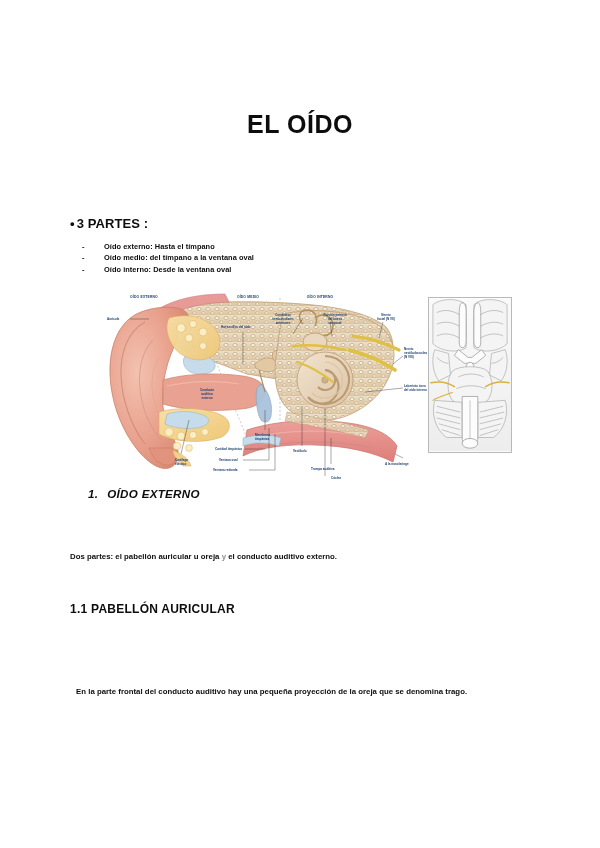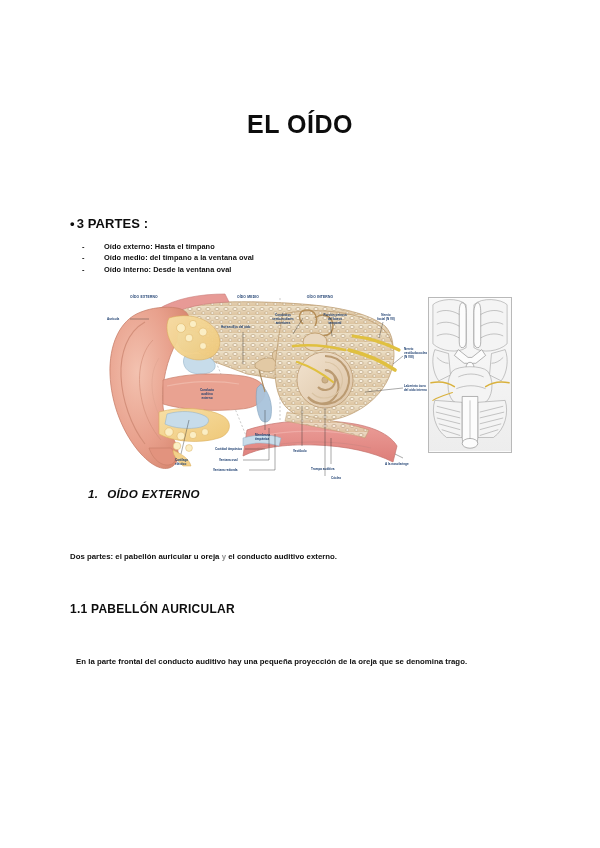--- a/index.html
+++ b/index.html
@@ -118,21 +118,21 @@
     width: 468px;
     font-size: 7.8px;
     font-weight: 700;
     line-height: 1.5;
     letter-spacing: 0.02px;
   }
   .p-intro   { top: 543px; }
   .sub-head  { top: 588px; font-size: 12px; letter-spacing: 0.25px; }
   .p-comp    { top: 609px; }
   .p-helix   { top: 640px; }
-  .p-trago   { top: 648px; padding-left: 6px; }
+  .p-trago   { top: 678px; padding-left: 6px; }
 
   .para .grey { color: #8e8e8e; font-weight: 700; }
 </style>
 </head>
 <body>
 
 <div class="page">
 
   <div class="doc-title">EL OÍDO</div>
 

